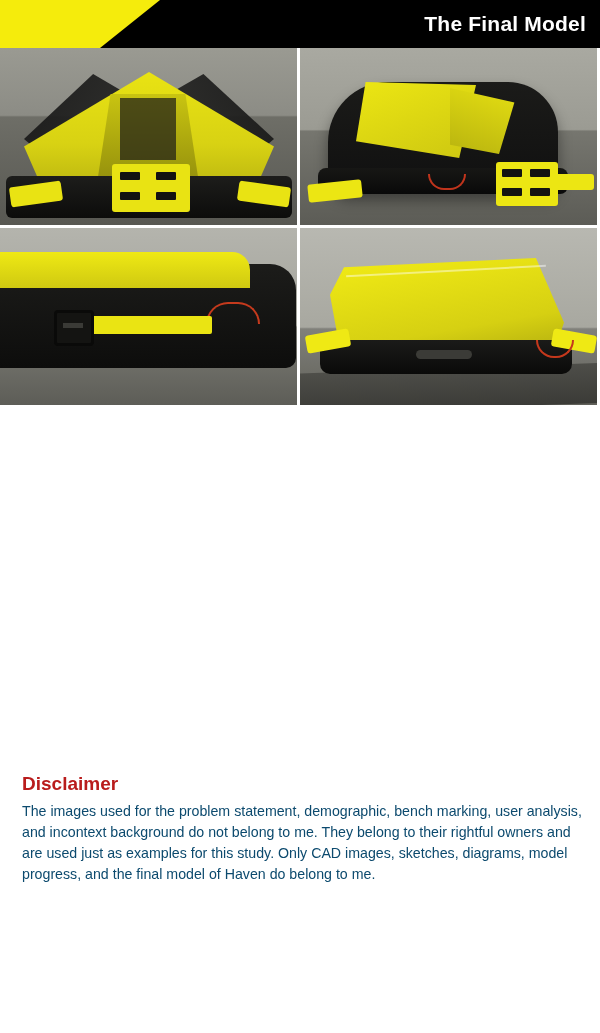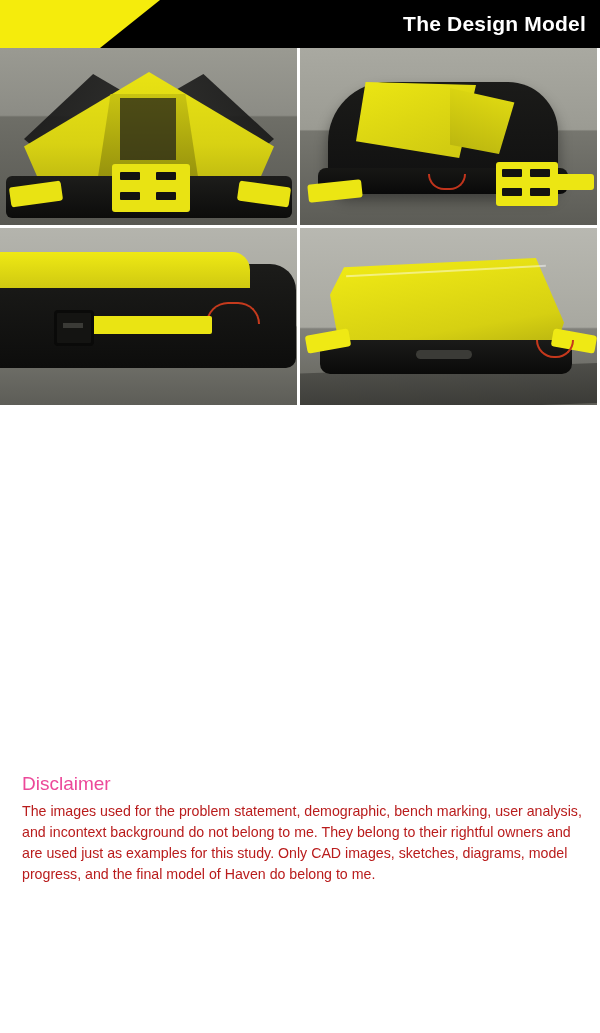--- a/index.html
+++ b/index.html
@@ -466,43 +466,43 @@
 
   
   .disclaimer {
     position: absolute;
     left: 22px;
     top: 120px;
     width: 560px;
   }
   .disclaimer-title {
     font-size: 19px;
-    color: #ec4899;
+    color: #b91c1c;
     margin: 0 0 6px 0;
-    font-weight: normal;
+    font-weight: bold;
   }
   .disclaimer-body {
     font-size: 14.2px;
     line-height: 21px;
-    color: #b91c1c;
+    color: #0c4a6e;
     margin: 0;
   }
   .bottom-area {
     position: relative;
     width: 600px;
     height: 428px;
     background: #ffffff;
   }
 </style>
 </head>
 <body>
 
 <div class="header">
   <div class="header-yellow"></div>
-  <div class="header-title">The Design Model</div>
+  <div class="header-title">The Final Model</div>
 </div>
 
 <div class="photo-grid">
 
   <div class="photo">
     <div class="backdrop"></div>
     <div class="p1-dark-left"></div>
     <div class="p1-dark-right"></div>
     <div class="p1-body"></div>
     <div class="p1-inner"></div>

